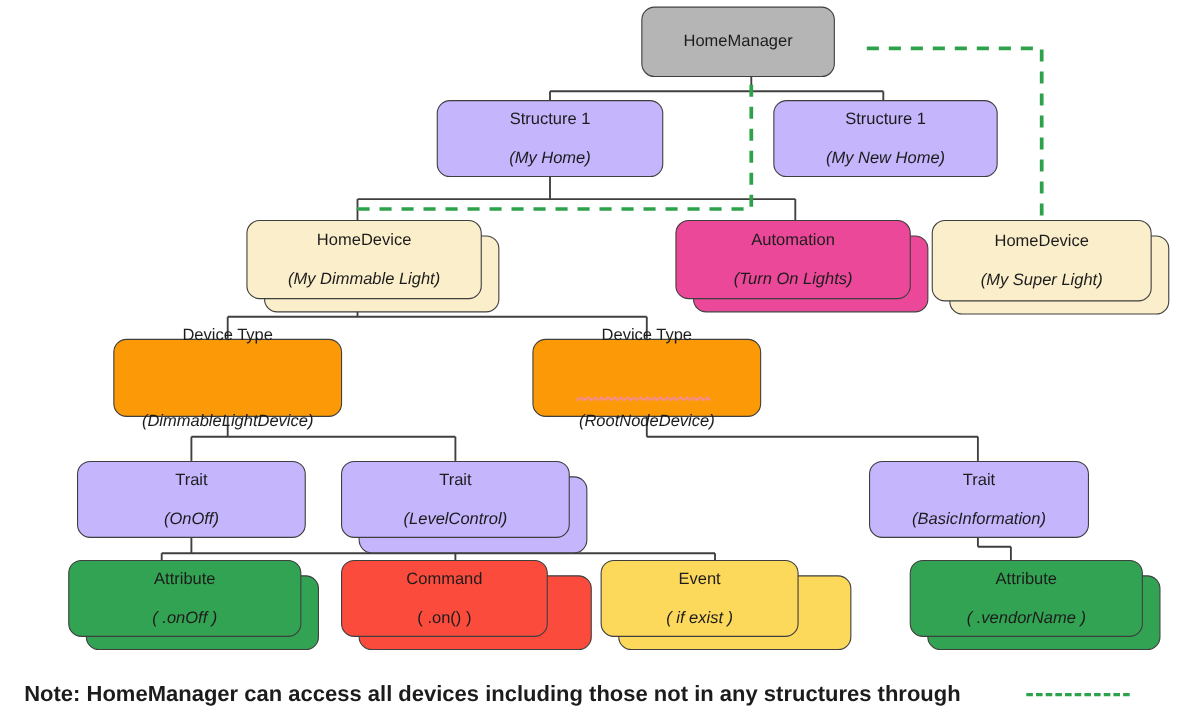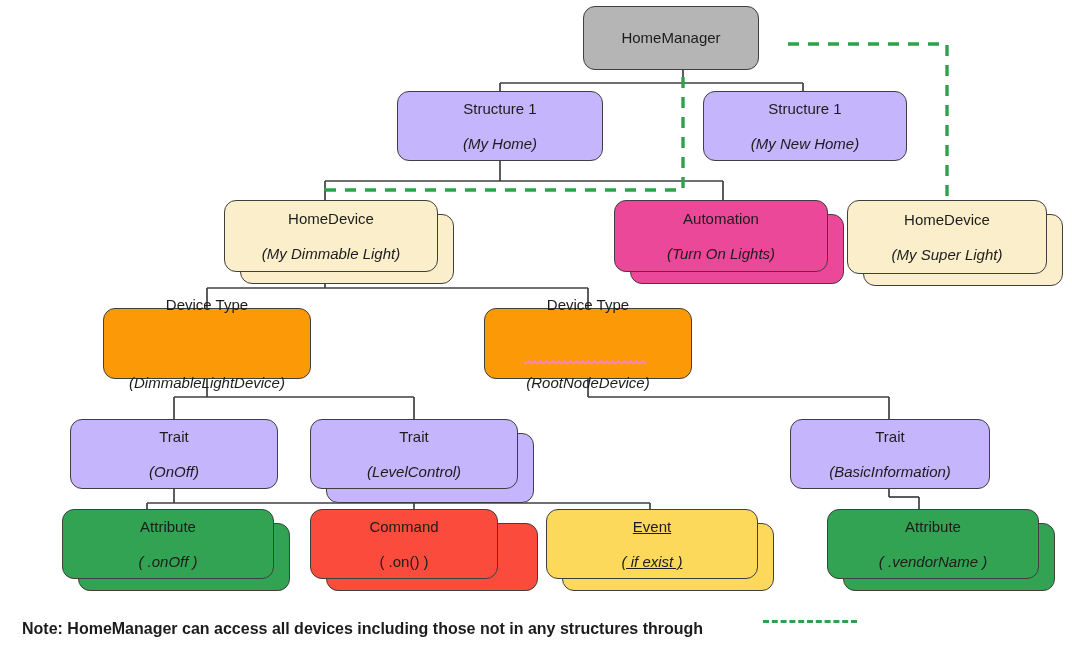--- a/index.html
+++ b/index.html
@@ -53,22 +53,22 @@
     position:absolute;height:5px;z-index:6;pointer-events:none;
     background-image:
       radial-gradient(circle at 1.5px 3.2px, #f58aa0 1.3px, transparent 1.6px),
       radial-gradient(circle at 4.5px 1.8px, #f58aa0 1.3px, transparent 1.6px);
     background-size:6px 5px;
   }
 
   
   .note{
     position:absolute;left:22px;top:620px;width:1030px;
-    font-size:16px;font-weight:bold;color:#1c1c1c;
-    display:flex;gap:0;
+    font-size:20px;font-weight:bold;color:#1c1c1c;
+    display:flex;align-items:center;gap:0;
   }
   .note-dash{
     display:inline-block;width:94px;height:0;
     border-top:3px dashed #2ea24b;margin-left:60px;
   }
 </style>
 </head>
 <body>
 
 <div id="canvas">
@@ -198,21 +198,21 @@
     <div class="sheet c-red" style="left:16px;top:14px;width:212px;height:68px;"></div>
   </div>
   <div class="node c-red plain" style="left:310px;top:509px;width:188px;height:70px;">
     <span class="l1">Command</span>
     <span class="l2">( .on() )</span>
   </div>
 
   <div class="stack" style="left:546px;top:509px;width:228px;height:82px;">
     <div class="sheet c-yellow" style="left:16px;top:14px;width:212px;height:68px;"></div>
   </div>
-  <div class="node c-yellow" style="left:546px;top:509px;width:212px;height:70px;text-decoration:underline;">
+  <div class="node c-yellow" style="left:546px;top:509px;width:180px;height:70px;">
     <span class="l1">Event</span>
     <span class="l2">( if exist )</span>
   </div>
 
   <div class="stack" style="left:827px;top:509px;width:228px;height:82px;">
     <div class="sheet c-green" style="left:16px;top:14px;width:212px;height:68px;"></div>
   </div>
   <div class="node c-green" style="left:827px;top:509px;width:212px;height:70px;">
     <span class="l1">Attribute</span>
     <span class="l2">( .vendorName )</span>

